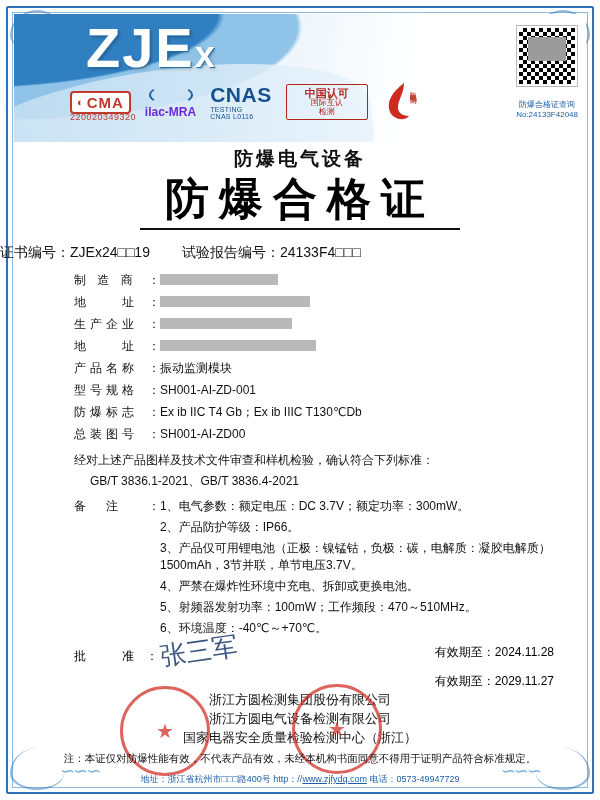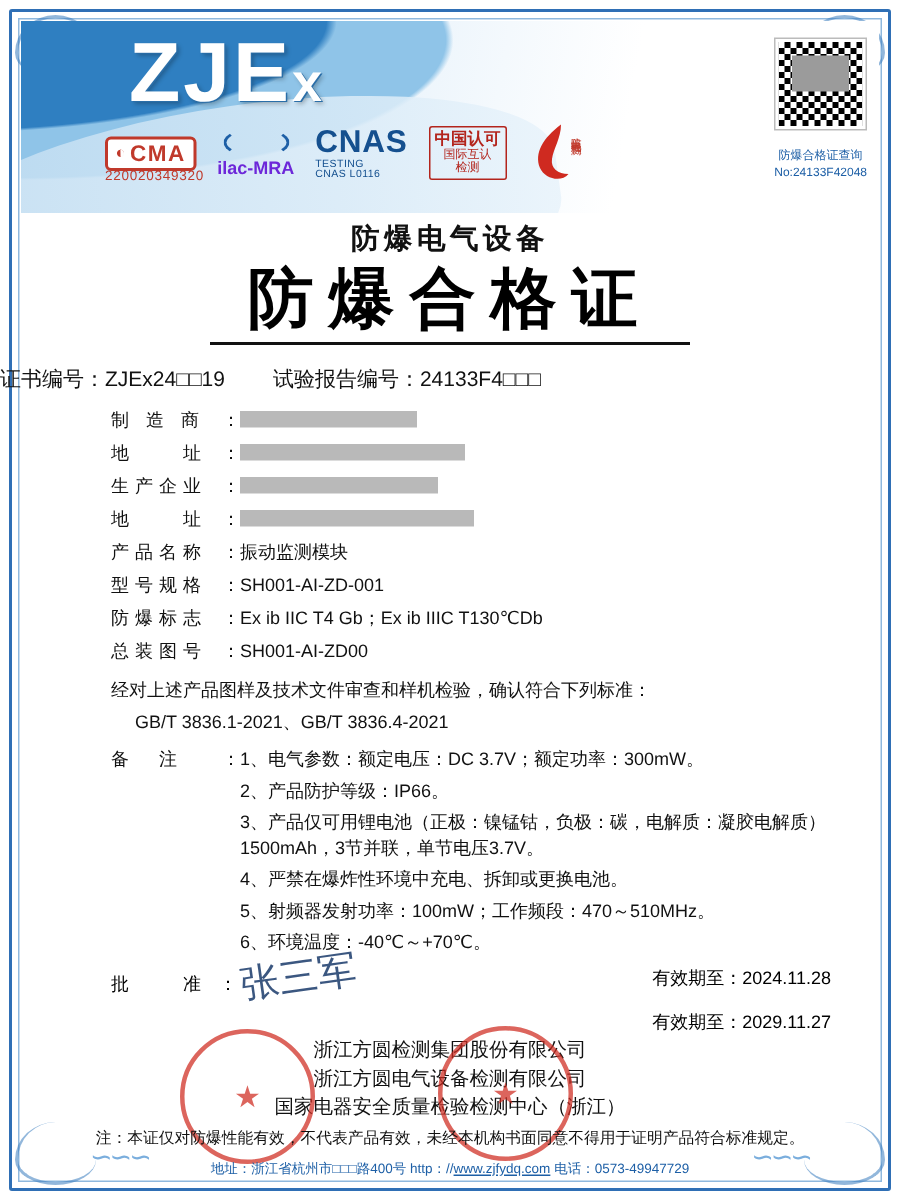--- a/index.html
+++ b/index.html
@@ -92,21 +92,21 @@
     border:2px solid #1d5fa6;border-radius:50%;
     border-top-color:transparent;border-bottom-color:transparent;
   }
   .logo-cnas{
     text-align:left;color:#15508f;line-height:1.05;
   }
   .logo-cnas .big{font-size:21px;font-weight:bold;letter-spacing:.5px;}
   .logo-cnas .sm{font-size:7px;letter-spacing:.3px;}
   .logo-cn{
     text-align:center;color:#b3241c;font-size:8px;line-height:1.1;
-    border:1px solid #b3241c;padding:2px 3px;border-radius:2px;
+    border:1px solid #b3241c;padding:2px 18px;border-radius:2px;
   }
   .logo-cn .t{font-size:11px;font-weight:bold;display:block;color:#b3241c;}
   .logo-flame{
     width:34px;height:40px;position:relative;
   }
   .logo-flame svg{position:absolute;left:0;top:0;}
   .flame-txt{
     font-size:7px;color:#c0392b;writing-mode:vertical-rl;
     position:absolute;right:-2px;top:4px;letter-spacing:1px;
   }

